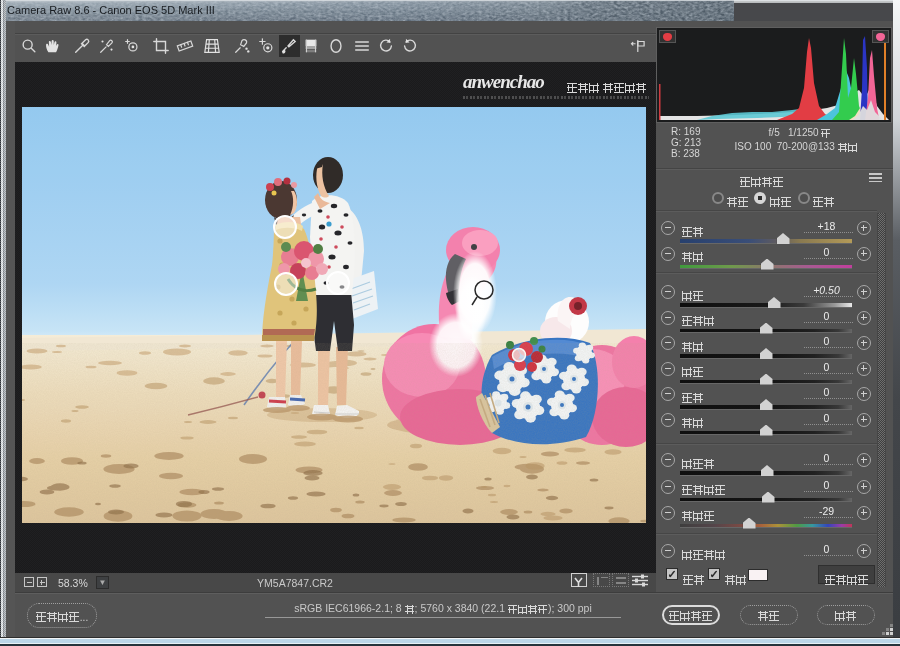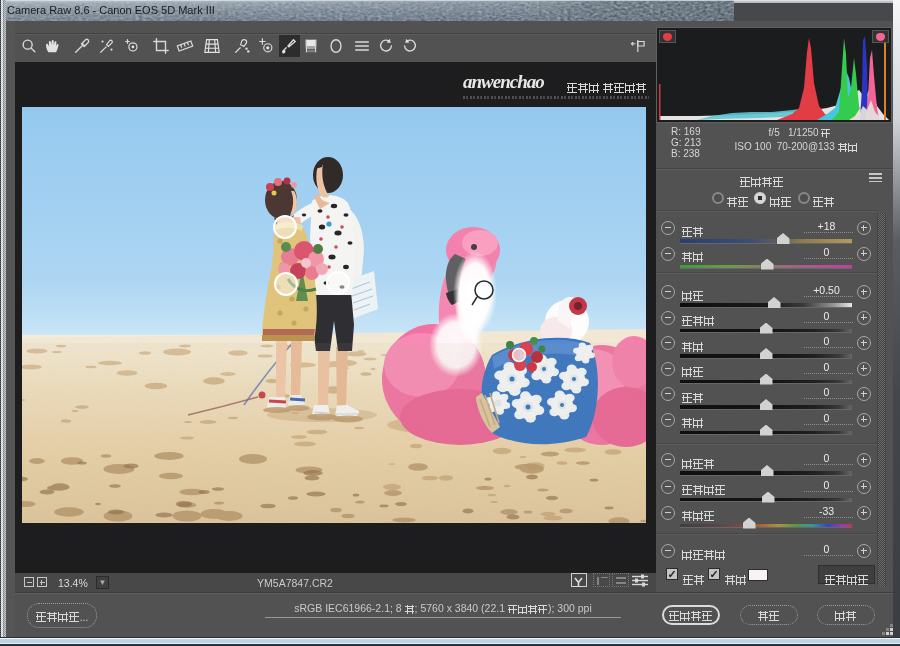--- a/index.html
+++ b/index.html
@@ -673,21 +673,21 @@
 <div class="abs" style="left:682px;top:247.5px;"><span class="k v2"></span><span class="k v3"></span></div>
 <div class="abs" style="left:800px;top:245.5px;width:53px;text-align:center;font-size:10.5px;color:#ececec;">0</div>
 <div class="abs" style="left:804px;top:257.5px;width:49px;border-bottom:1px dotted #909090;"></div>
 <div class="abs" style="left:680px;top:264.5px;width:172px;height:3.5px;background:linear-gradient(90deg,#3f9a3c 0,#6f9a4c 30%,#8a7a68 50%,#a85a92 75%,#c23f9e 100%);box-shadow:0 1px 0 rgba(255,255,255,0.12);"></div>
 <div class="abs" style="left:760.5px;top:258.5px;width:13px;height:11px;background:#d2d2d2;clip-path:polygon(50% 0,100% 50%,100% 100%,0 100%,0 50%);filter:drop-shadow(0 1px 1px rgba(0,0,0,0.5));"></div>
 <div class="abs" style="left:656px;top:272px;width:221px;height:1px;background:#464646;"></div>
 <div class="abs" style="left:656px;top:273px;width:221px;height:1px;background:#5c5c5c;"></div>
 <div class="abs" style="left:661px;top:285px;width:14px;height:14px;border-radius:50%;border:1.2px solid #a8a8a8;background:linear-gradient(#cfcfcf,#cfcfcf) no-repeat 2.8px 5.2px/6px 1.4px;"></div>
 <div class="abs" style="left:857px;top:285px;width:14px;height:14px;border-radius:50%;border:1.2px solid #a8a8a8;background:linear-gradient(#cfcfcf,#cfcfcf) no-repeat 2.8px 5.2px/6px 1.4px,linear-gradient(#cfcfcf,#cfcfcf) no-repeat 5.1px 2.9px/1.4px 6px;"></div>
 <div class="abs" style="left:682px;top:286px;"><span class="k v3"></span><span class="k "></span></div>
-<div class="abs" style="left:800px;top:284px;width:53px;text-align:center;font-size:10.5px;color:#ececec;">+0.50</div>
+<div class="abs" style="left:800px;top:284px;width:53px;text-align:center;font-size:10.5px;color:#ececec;font-style:italic;">+0.50</div>
 <div class="abs" style="left:804px;top:296px;width:49px;border-bottom:1px dotted #909090;"></div>
 <div class="abs" style="left:680px;top:303px;width:172px;height:3.5px;background:linear-gradient(90deg,#0e0e0e 0,#191919 50%,#3a3a3a 72%,#999 90%,#eaeaea 100%);box-shadow:0 1px 0 rgba(255,255,255,0.12);"></div>
 <div class="abs" style="left:767.5px;top:297px;width:13px;height:11px;background:#d2d2d2;clip-path:polygon(50% 0,100% 50%,100% 100%,0 100%,0 50%);filter:drop-shadow(0 1px 1px rgba(0,0,0,0.5));"></div>
 <div class="abs" style="left:661px;top:310.5px;width:14px;height:14px;border-radius:50%;border:1.2px solid #a8a8a8;background:linear-gradient(#cfcfcf,#cfcfcf) no-repeat 2.8px 5.2px/6px 1.4px;"></div>
 <div class="abs" style="left:857px;top:310.5px;width:14px;height:14px;border-radius:50%;border:1.2px solid #a8a8a8;background:linear-gradient(#cfcfcf,#cfcfcf) no-repeat 2.8px 5.2px/6px 1.4px,linear-gradient(#cfcfcf,#cfcfcf) no-repeat 5.1px 2.9px/1.4px 6px;"></div>
 <div class="abs" style="left:682px;top:311.5px;"><span class="k "></span><span class="k v2"></span><span class="k v3"></span></div>
 <div class="abs" style="left:800px;top:309.5px;width:53px;text-align:center;font-size:10.5px;color:#ececec;">0</div>
 <div class="abs" style="left:804px;top:321.5px;width:49px;border-bottom:1px dotted #909090;"></div>
 <div class="abs" style="left:680px;top:328.5px;width:172px;height:3.5px;background:linear-gradient(90deg,#0f0f0f 0,#151515 55%,#202020 78%,#383838 92%,#666 100%);box-shadow:0 1px 0 rgba(255,255,255,0.12);"></div>
 <div class="abs" style="left:759.5px;top:322.5px;width:13px;height:11px;background:#d2d2d2;clip-path:polygon(50% 0,100% 50%,100% 100%,0 100%,0 50%);filter:drop-shadow(0 1px 1px rgba(0,0,0,0.5));"></div>
@@ -731,21 +731,21 @@
 <div class="abs" style="left:661px;top:479.5px;width:14px;height:14px;border-radius:50%;border:1.2px solid #a8a8a8;background:linear-gradient(#cfcfcf,#cfcfcf) no-repeat 2.8px 5.2px/6px 1.4px;"></div>
 <div class="abs" style="left:857px;top:479.5px;width:14px;height:14px;border-radius:50%;border:1.2px solid #a8a8a8;background:linear-gradient(#cfcfcf,#cfcfcf) no-repeat 2.8px 5.2px/6px 1.4px,linear-gradient(#cfcfcf,#cfcfcf) no-repeat 5.1px 2.9px/1.4px 6px;"></div>
 <div class="abs" style="left:682px;top:480.5px;"><span class="k "></span><span class="k v2"></span><span class="k v3"></span><span class="k "></span></div>
 <div class="abs" style="left:800px;top:478.5px;width:53px;text-align:center;font-size:10.5px;color:#ececec;">0</div>
 <div class="abs" style="left:804px;top:490.5px;width:49px;border-bottom:1px dotted #909090;"></div>
 <div class="abs" style="left:680px;top:497.5px;width:172px;height:3.5px;background:linear-gradient(90deg,#0f0f0f 0,#151515 55%,#202020 78%,#383838 92%,#666 100%);box-shadow:0 1px 0 rgba(255,255,255,0.12);"></div>
 <div class="abs" style="left:761.5px;top:491.5px;width:13px;height:11px;background:#d2d2d2;clip-path:polygon(50% 0,100% 50%,100% 100%,0 100%,0 50%);filter:drop-shadow(0 1px 1px rgba(0,0,0,0.5));"></div>
 <div class="abs" style="left:661px;top:505.5px;width:14px;height:14px;border-radius:50%;border:1.2px solid #a8a8a8;background:linear-gradient(#cfcfcf,#cfcfcf) no-repeat 2.8px 5.2px/6px 1.4px;"></div>
 <div class="abs" style="left:857px;top:505.5px;width:14px;height:14px;border-radius:50%;border:1.2px solid #a8a8a8;background:linear-gradient(#cfcfcf,#cfcfcf) no-repeat 2.8px 5.2px/6px 1.4px,linear-gradient(#cfcfcf,#cfcfcf) no-repeat 5.1px 2.9px/1.4px 6px;"></div>
 <div class="abs" style="left:682px;top:506.5px;"><span class="k v2"></span><span class="k v3"></span><span class="k "></span></div>
-<div class="abs" style="left:800px;top:504.5px;width:53px;text-align:center;font-size:10.5px;color:#ececec;">-33</div>
+<div class="abs" style="left:800px;top:504.5px;width:53px;text-align:center;font-size:10.5px;color:#ececec;">-29</div>
 <div class="abs" style="left:804px;top:516.5px;width:49px;border-bottom:1px dotted #909090;"></div>
 <div class="abs" style="left:680px;top:523.5px;width:172px;height:3.5px;background:linear-gradient(90deg,#3e3e3e 0,#55454a 20%,#7a4a44 35%,#a8623c 47%,#ac9238 57%,#4f9a44 68%,#3698a0 77%,#3446bc 86%,#9c3ba8 94%,#c23558 100%);box-shadow:0 1px 0 rgba(255,255,255,0.12);"></div>
 <div class="abs" style="left:742.5px;top:517.5px;width:13px;height:11px;background:#d2d2d2;clip-path:polygon(50% 0,100% 50%,100% 100%,0 100%,0 50%);filter:drop-shadow(0 1px 1px rgba(0,0,0,0.5));"></div>
 <div class="abs" style="left:656px;top:533px;width:221px;height:1px;background:#464646;"></div>
 <div class="abs" style="left:656px;top:534px;width:221px;height:1px;background:#5c5c5c;"></div>
 <div class="abs" style="left:661px;top:544px;width:14px;height:14px;border-radius:50%;border:1.2px solid #a8a8a8;background:linear-gradient(#cfcfcf,#cfcfcf) no-repeat 2.8px 5.2px/6px 1.4px;"></div>
 <div class="abs" style="left:857px;top:544px;width:14px;height:14px;border-radius:50%;border:1.2px solid #a8a8a8;background:linear-gradient(#cfcfcf,#cfcfcf) no-repeat 2.8px 5.2px/6px 1.4px,linear-gradient(#cfcfcf,#cfcfcf) no-repeat 5.1px 2.9px/1.4px 6px;"></div>
 <div class="abs" style="left:682px;top:545px;"><span class="k v3"></span><span class="k "></span><span class="k v2"></span><span class="k v3"></span></div>
 <div class="abs" style="left:800px;top:543px;width:53px;text-align:center;font-size:10.5px;color:#ececec;">0</div>
 <div class="abs" style="left:804px;top:555px;width:49px;border-bottom:1px dotted #909090;"></div>
@@ -760,21 +760,21 @@
   repeating-conic-gradient(#6e6e6e 0% 25%, #3e3e3e 0% 50%) 0 0/2px 2px;border-left:1px solid #464646;border-right:1px solid #464646;"></div>
 
 <div class="abs" style="left:15px;top:573px;width:641px;height:19px;background:#484848;"></div>
 <div class="abs" style="left:0;top:592px;width:893px;height:1px;background:#3d3d3d;"></div>
 <div class="abs" style="left:0;top:593px;width:893px;height:1px;background:#5e5e5e;"></div>
 <div class="abs" id="bottom" style="left:0;top:594px;width:893px;height:43px;background:#525252;"></div>
 <div class="abs" style="left:24px;top:577px;width:10px;height:10px;border:1px solid #c6c6c6;background:linear-gradient(#c6c6c6,#c6c6c6) no-repeat 1.5px 3.5px/5px 1.3px;"></div>
 <div class="abs" style="left:37px;top:577px;width:10px;height:10px;border:1px solid #c6c6c6;background:
  linear-gradient(#c6c6c6,#c6c6c6) no-repeat 1.5px 3.5px/5px 1.3px,
  linear-gradient(#c6c6c6,#c6c6c6) no-repeat 3.4px 1.5px/1.3px 5px;"></div>
-<div class="abs" style="left:58px;top:577px;font-size:10.5px;color:#d8d8d8;">13.4%</div>
+<div class="abs" style="left:58px;top:577px;font-size:10.5px;color:#d8d8d8;">58.3%</div>
 <div class="abs" style="left:96px;top:576px;width:13px;height:13px;background:#3e4042;border:1px solid #2c2c2c;color:#aaa;font-size:8px;text-align:center;line-height:12px;">▼</div>
 <div class="abs" style="left:240px;top:577px;width:110px;text-align:center;font-size:10.5px;color:#c9c9c9;">YM5A7847.CR2</div>
 <div class="abs" style="left:571px;top:573px;width:16px;height:14px;border:1.5px solid #d2d2d2;">
 <svg width="13" height="11" viewBox="0 0 13 11">
       <path d="M3,1 L6.5,5.5 L10,1 M6.5,5.5 L6.5,10" stroke="#e0e0e0" stroke-width="1.6" fill="none"></path>
     </svg></div>
 <div class="abs" style="left:593px;top:573px;width:17px;height:14px;border:1px dotted #8a8a8a;opacity:0.75;background:linear-gradient(#9a9a9a,#9a9a9a) no-repeat 3px 3px/2px 8px,linear-gradient(#9a9a9a,#9a9a9a) no-repeat 7px 3px/7px 1px;"></div>
 <div class="abs" style="left:612px;top:573px;width:17px;height:14px;border:1px dotted #8a8a8a;opacity:0.75;background:linear-gradient(#9a9a9a,#9a9a9a) no-repeat 3px 3px/10px 2px,linear-gradient(#9a9a9a,#9a9a9a) no-repeat 3px 8px/10px 2px;"></div>
 <svg class="abs" style="left:632px;top:574px" width="16" height="13" viewBox="0 0 16 13">
 <g stroke="#d8d8d8" stroke-width="1.4">

